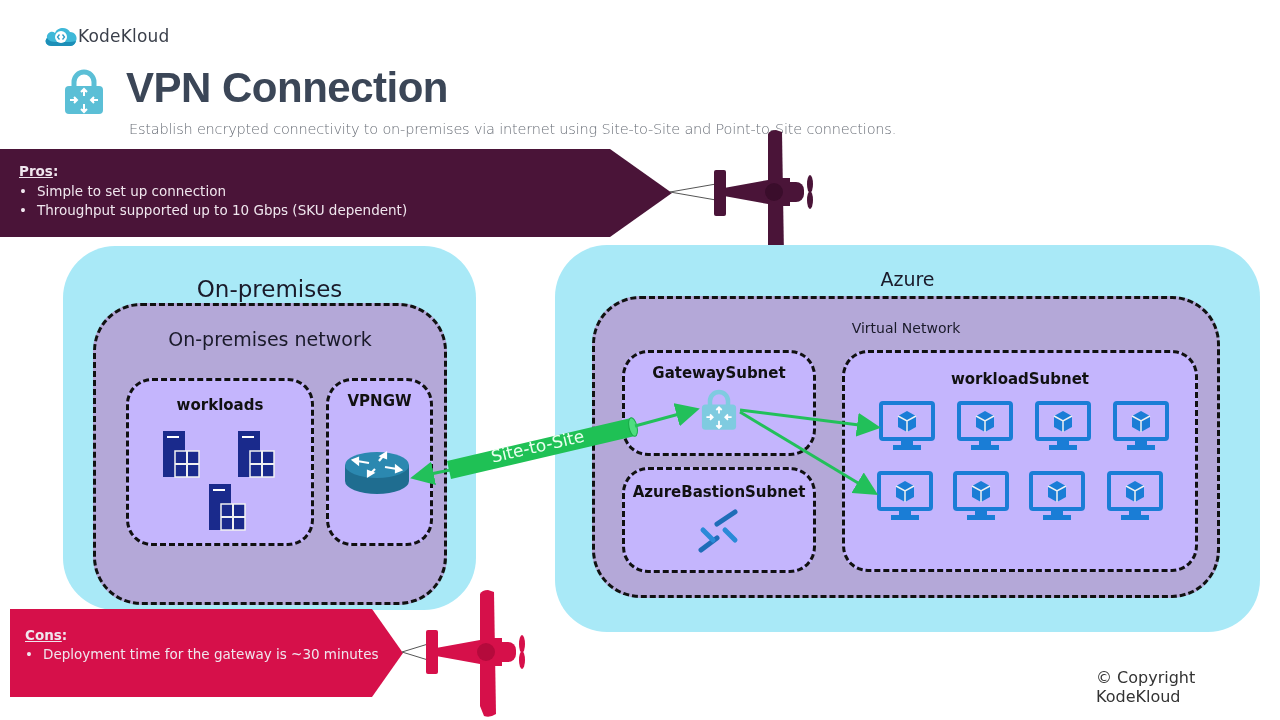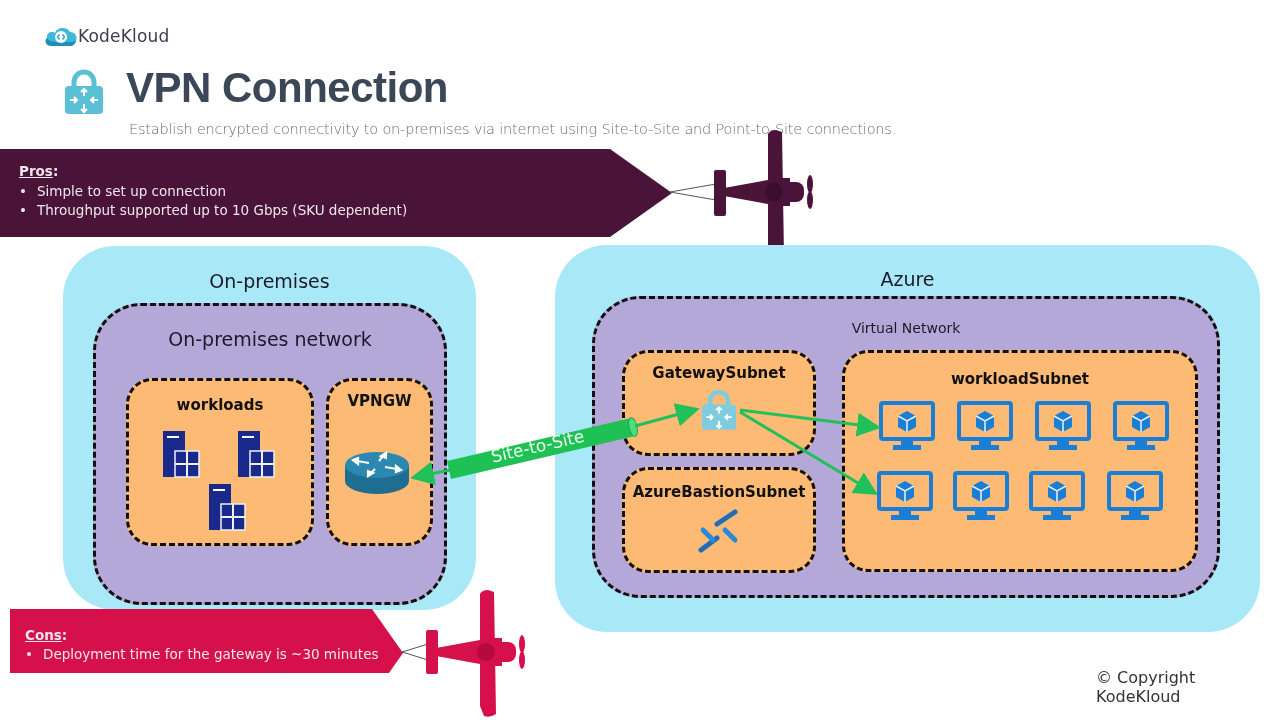--- a/index.html
+++ b/index.html
@@ -13,36 +13,36 @@
   .brand { left: 44px; top: 24px; display: flex; align-items: center; }
   .brand-name { font-family: "DejaVu Sans", sans-serif; font-size: 17px; color: #3a3f4a; letter-spacing: 0.2px; }
   .title-icon { left: 64px; top: 70px; width: 40px; height: 44px; }
   .title { left: 126px; top: 64px; font-size: 42px; font-weight: bold; color: #3b4657; font-family: "Liberation Sans", sans-serif; letter-spacing: -0.5px; }
   .subtitle { left: 129px; top: 121px; font-size: 14.5px; color: #6a6f78; font-family: "DejaVu Sans", sans-serif; font-weight: 300; letter-spacing: -0.2px; }
 
   
   .banner { color: #f0e6ee; font-family: "DejaVu Sans", sans-serif; }
   .pros { left: 0; top: 149px; width: 672px; height: 88px; background: #4a1438;
     clip-path: polygon(0 0, 610px 0, 672px 44px, 610px 88px, 0 88px); }
-  .cons { left: 10px; top: 609px; width: 393px; height: 64px; background: #d6104a;
+  .cons { left: 10px; top: 609px; width: 393px; height: 88px; background: #d6104a;
     clip-path: polygon(0 0, 362px 0, 393px 44px, 362px 88px, 0 88px); padding-left: 44px; }
   .banner-head { position: absolute; font-size: 13.5px; font-weight: bold; }
   .banner-head u { text-decoration: underline; }
   .banner-list { position: absolute; margin: 0; padding: 0; list-style: none; font-size: 13.5px; line-height: 19px; }
   .banner-list li { position: relative; padding-left: 18px; }
   .banner-list li::before { content: "•"; position: absolute; left: 0; }
   .pros .banner-head { left: 19px; top: 14px; }
   .pros .banner-list { left: 19px; top: 33px; }
   .cons .banner-head { left: 15px; top: 18px; }
   .cons .banner-list { left: 15px; top: 36px; }
 
   
   .zone-cloud { background: #a9e9f7; border-radius: 52px; }
   .zone-vnet { background: #b4a8d8; border: 3px dashed #111; border-radius: 48px; box-sizing: border-box; }
-  .subnet { background: #fdba74; border: 3px dashed #111; border-radius: 26px; box-sizing: border-box; }
+  .subnet { background: #c4b5fd; border: 3px dashed #111; border-radius: 26px; box-sizing: border-box; }
   .zone-label { position: absolute; left: 0; right: 0; text-align: center; color: #1a1a2a; font-family: "DejaVu Sans", sans-serif; }
   .subnet-label { position: absolute; left: 0; right: 0; text-align: center; font-weight: bold; color: #111; font-family: "DejaVu Sans", sans-serif; font-size: 15px; }
 
   .onprem { left: 63px; top: 246px; width: 413px; height: 364px; }
   .azure { left: 555px; top: 245px; width: 705px; height: 387px; }
   .onprem-net { left: 93px; top: 303px; width: 354px; height: 302px; }
   .vnet { left: 592px; top: 296px; width: 628px; height: 302px; }
 
   .workloads { left: 126px; top: 378px; width: 188px; height: 168px; }
   .vpngw { left: 326px; top: 378px; width: 107px; height: 168px; }
@@ -95,21 +95,21 @@
   <path d="M100 6 Q102 2 108 2 L114 4 L116 128 Q110 132 104 130 L100 120 Z" fill="#4a1438"></path>
   <rect x="96" y="54" width="40" height="20" rx="8" fill="#4a1438"></rect>
   <circle cx="106" cy="64" r="9" fill="#3a0d2b"></circle>
   <rect x="112" y="50" width="10" height="5" fill="#4a1438"></rect>
   <rect x="112" y="73" width="10" height="5" fill="#4a1438"></rect>
   <ellipse cx="142" cy="56" rx="3" ry="9" fill="#4a1438"></ellipse>
   <ellipse cx="142" cy="72" rx="3" ry="9" fill="#4a1438"></ellipse>
 </svg>
 
 <div class="abs zone-cloud onprem">
-  <div class="zone-label" style="top:24px;font-size:19px;">On-premises</div>
+  <div class="zone-label" style="top:30px;font-size:23px;">On-premises</div>
 </div>
 <div class="abs zone-vnet onprem-net">
   <div class="zone-label" style="top:22px;font-size:19px;">On-premises network</div>
 </div>
 <div class="abs subnet workloads">
   <div class="subnet-label" style="top:15px;">workloads</div>
   <svg class="abs" style="left:32px;top:50px;" width="40" height="46" viewBox="0 0 40 46">
     <rect x="2" y="0" width="22" height="46" fill="#1a2a8c"></rect>
     <rect x="6" y="5" width="12" height="2" fill="#fff"></rect>
     <rect x="14" y="20" width="24" height="26" fill="#1a2a8c" stroke="#f1f1f1" stroke-width="1.5"></rect>

